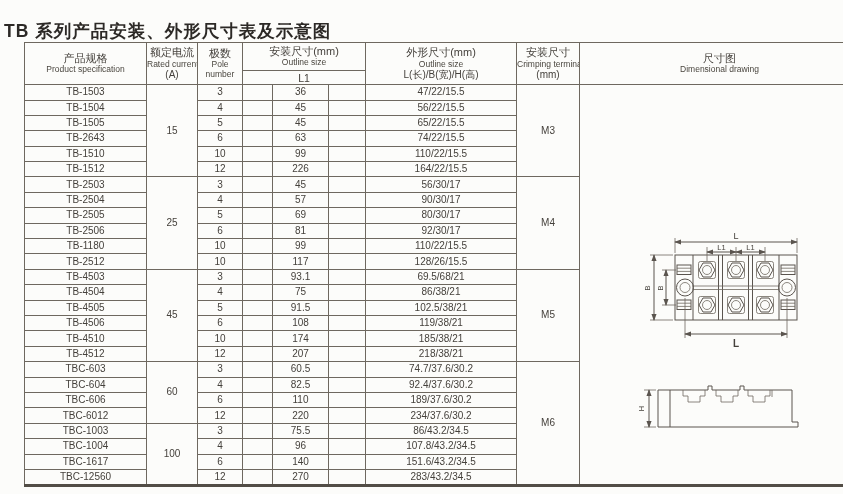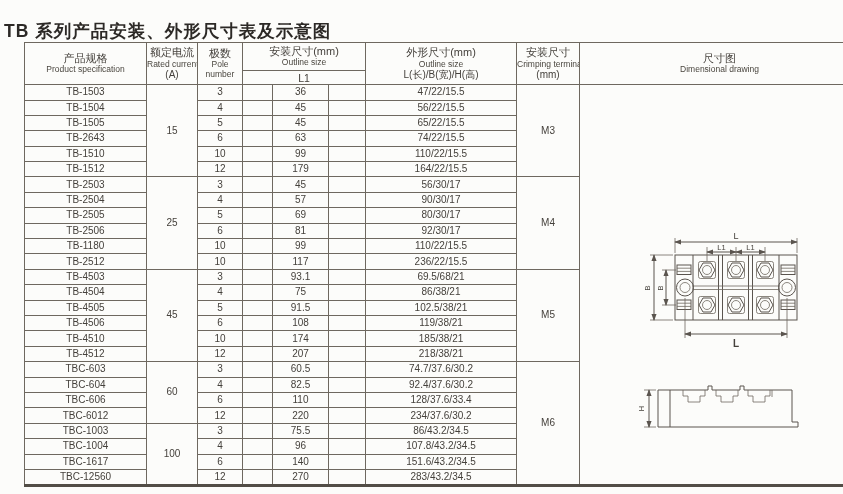--- a/index.html
+++ b/index.html
@@ -249,21 +249,21 @@
           <td class="c-pole">10</td>
           <td class="c-sp"></td>
           <td class="c-l1">99</td>
           <td class="c-sp"></td>
           <td class="c-outline">110/22/15.5</td>
         </tr>
         <tr>
           <td class="c-model">TB-1512</td>
           <td class="c-pole">12</td>
           <td class="c-sp"></td>
-          <td class="c-l1">179</td>
+          <td class="c-l1">226</td>
           <td class="c-sp"></td>
           <td class="c-outline">164/22/15.5</td>
         </tr>
         <tr>
           <td class="c-model">TB-2503</td>
           <td class="c-current" rowspan="6">25</td>
           <td class="c-pole">3</td>
           <td class="c-sp"></td>
           <td class="c-l1">45</td>
           <td class="c-sp"></td>
@@ -301,21 +301,21 @@
           <td class="c-l1">99</td>
           <td class="c-sp"></td>
           <td class="c-outline">110/22/15.5</td>
         </tr>
         <tr>
           <td class="c-model">TB-2512</td>
           <td class="c-pole">10</td>
           <td class="c-sp"></td>
           <td class="c-l1">117</td>
           <td class="c-sp"></td>
-          <td class="c-outline">236/22/15.5</td>
+          <td class="c-outline">128/26/15.5</td>
         </tr>
         <tr>
           <td class="c-model">TB-4503</td>
           <td class="c-current" rowspan="6">45</td>
           <td class="c-pole">3</td>
           <td class="c-sp"></td>
           <td class="c-l1">93.1</td>
           <td class="c-sp"></td>
           <td class="c-outline">69.5/68/21</td>
           <td class="c-crimp" rowspan="6">M5</td>
@@ -377,21 +377,21 @@
           <td class="c-l1">82.5</td>
           <td class="c-sp"></td>
           <td class="c-outline">92.4/37.6/30.2</td>
         </tr>
         <tr>
           <td class="c-model">TBC-606</td>
           <td class="c-pole">6</td>
           <td class="c-sp"></td>
           <td class="c-l1">110</td>
           <td class="c-sp"></td>
-          <td class="c-outline">128/37.6/33.4</td>
+          <td class="c-outline">189/37.6/30.2</td>
         </tr>
         <tr>
           <td class="c-model">TBC-6012</td>
           <td class="c-pole">12</td>
           <td class="c-sp"></td>
           <td class="c-l1">220</td>
           <td class="c-sp"></td>
           <td class="c-outline">234/37.6/30.2</td>
         </tr>
         <tr>

